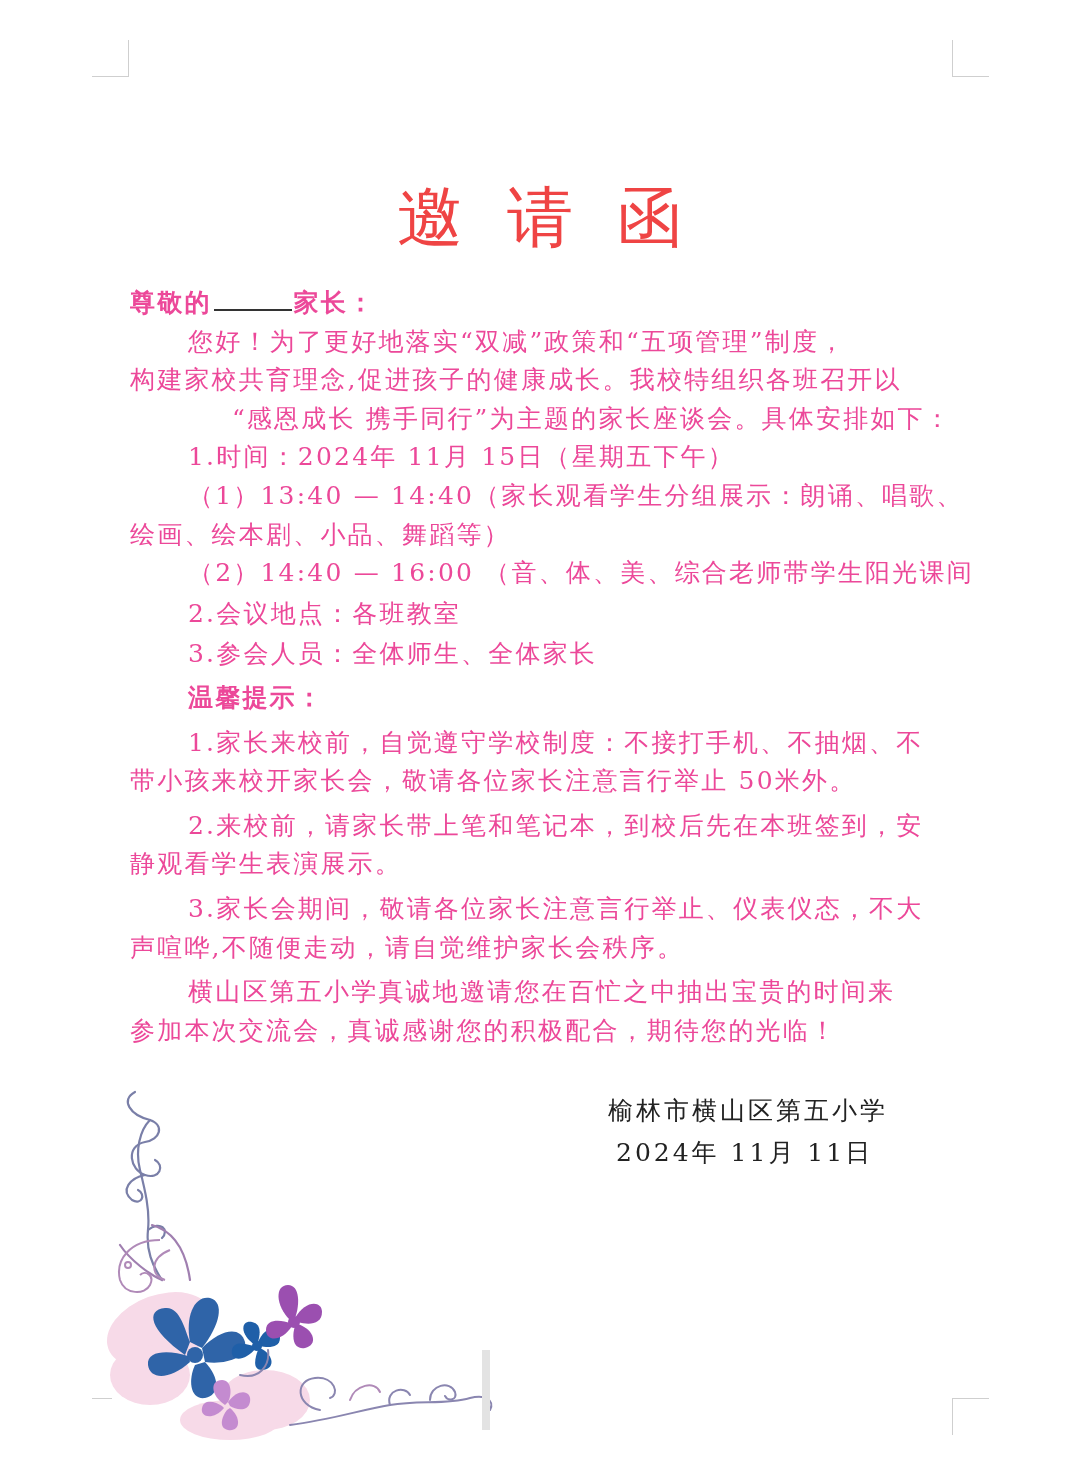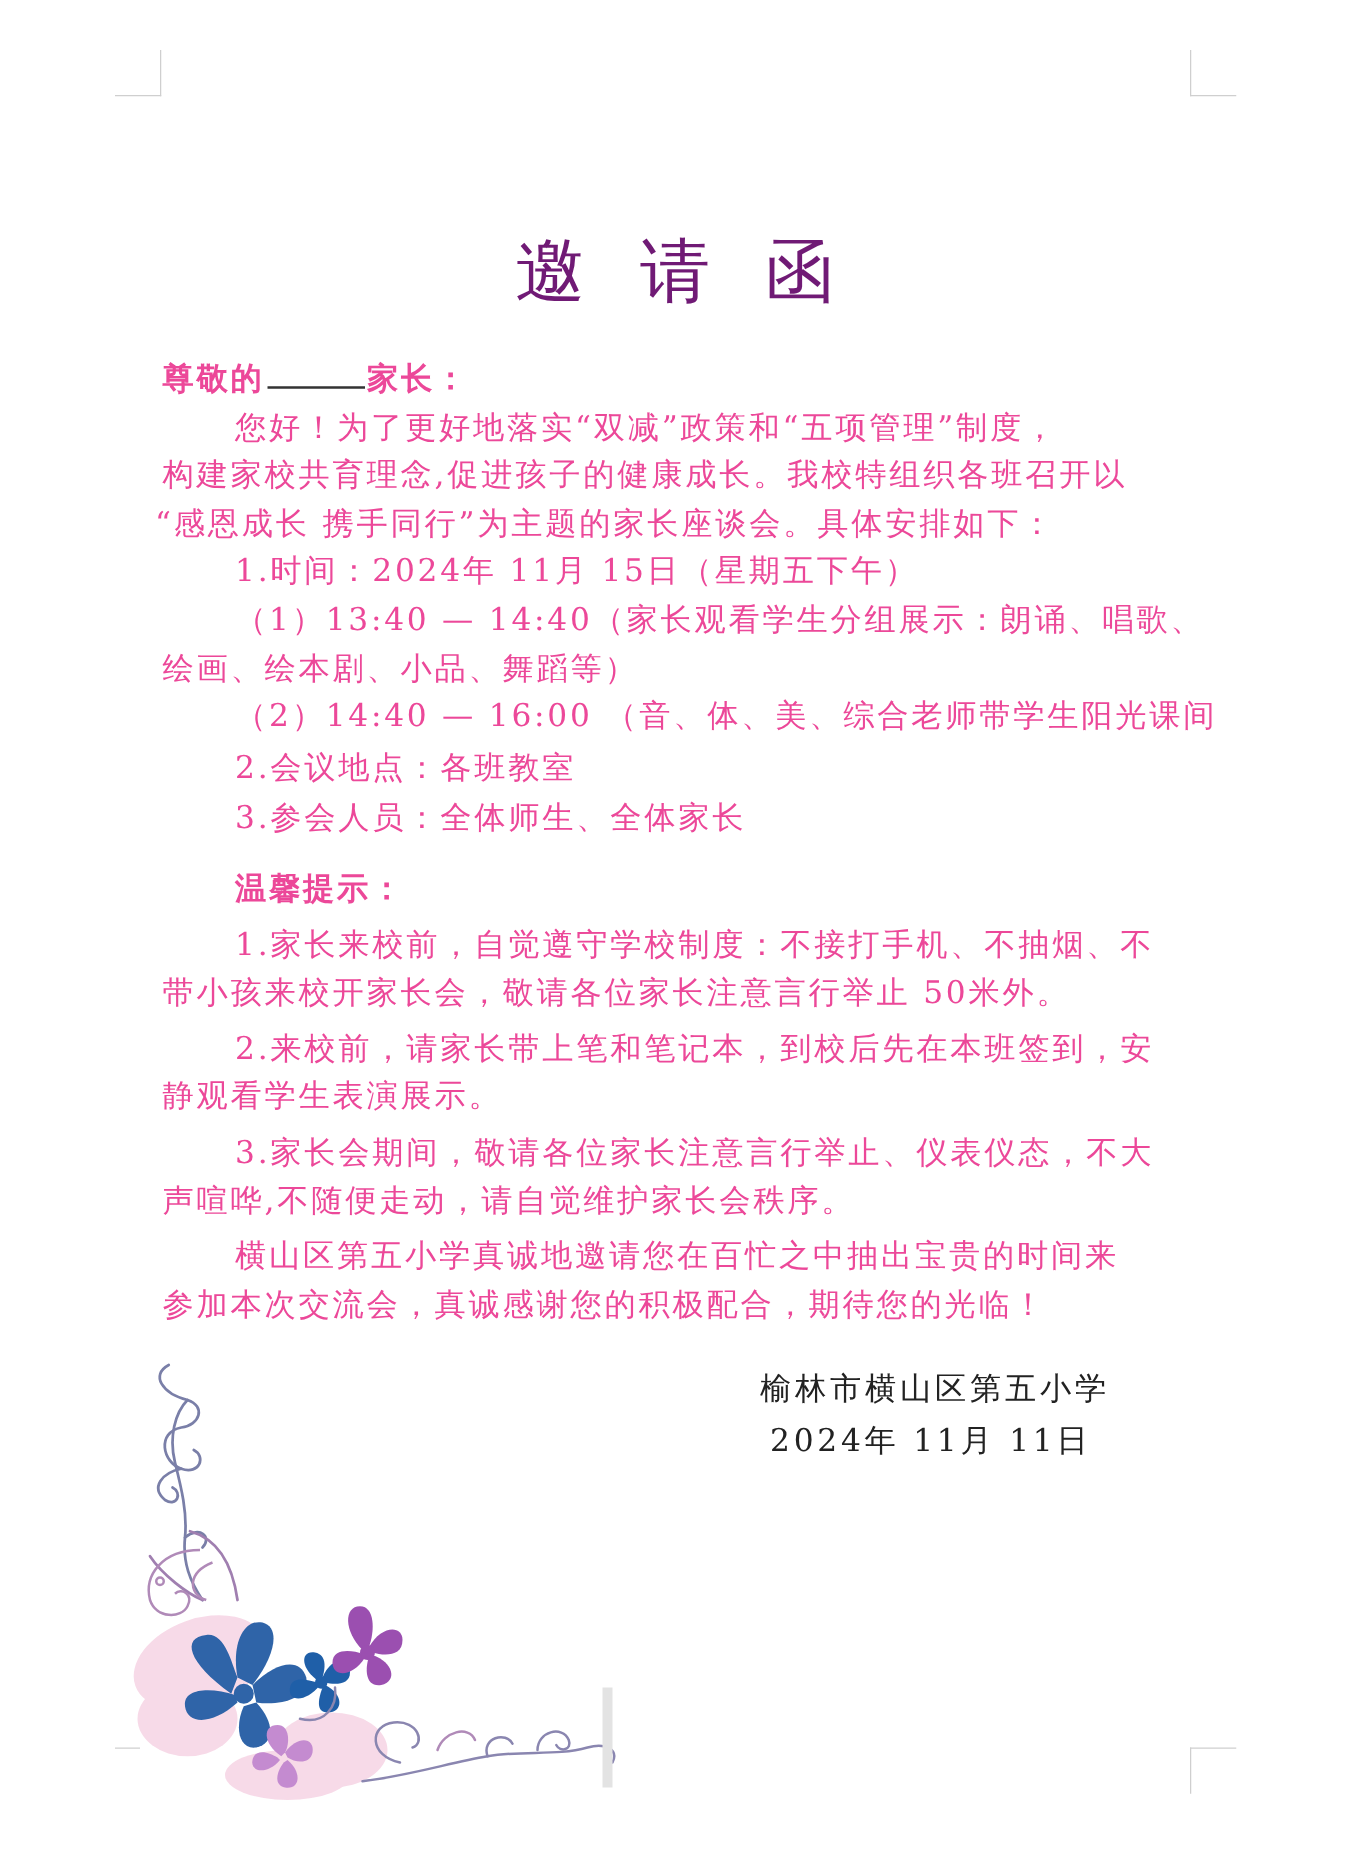--- a/index.html
+++ b/index.html
@@ -8,21 +8,21 @@
 
     .crop { position: absolute; width: 36px; height: 36px; border-color: #cfcfcf; border-style: solid; border-width: 0; }
     .crop.tl { left: 92px; top: 40px; border-right-width: 1.5px; border-bottom-width: 1.5px; }
     .crop.tr { left: 952px; top: 40px; border-left-width: 1.5px; border-bottom-width: 1.5px; }
     .crop.bl { left: 92px; top: 1398px; border-right-width: 0; border-top-width: 1.5px; width: 20px; height: 1px; }
     .crop.br { left: 952px; top: 1398px; border-left-width: 1.5px; border-top-width: 1.5px; }
 
     .title {
       position: absolute; left: 0; top: 168px; width: 1080px; text-align: center;
       font-family: "DejaVu Serif", "Liberation Serif", serif;
-      font-size: 56px; color: #701a75; letter-spacing: 44px; line-height: 100px;
+      font-size: 66px; color: #ef4444; letter-spacing: 44px; line-height: 100px;
       padding-left: 44px; box-sizing: border-box;
     }
 
     .body {
       position: absolute; left: 130px; top: 284px; width: 822px;
       font-family: "DejaVu Serif", "Liberation Serif", serif;
       font-size: 25px; color: #ec4899; line-height: 38.6px; letter-spacing: 2.2px;
     }
     .line { white-space: nowrap; height: 38.6px; }
     .indent { padding-left: 58px; }
@@ -49,33 +49,33 @@
 
   <div class="title">邀请函</div>
 
   <div class="body">
     <div class="line bold greeting">
       <span>尊敬的</span><span class="blank"></span><span>家长：</span>
     </div>
 
     <div class="line indent">您好！为了更好地落实“双减”政策和“五项管理”制度，</div>
     <div class="line">构建家校共育理念,促进孩子的健康成长。我校特组织各班召开以</div>
-    <div class="line" style="margin-left:-6px;">“感恩成长  携手同行”为主题的家长座谈会。具体安排如下：</div>
+    <div class="line" style="margin-left:-6px;text-align:right;">“感恩成长  携手同行”为主题的家长座谈会。具体安排如下：</div>
 
     <div class="line indent">1.时间：2024年 11月 15日（星期五下午）</div>
 
     <div class="line indent">（1）13:40 — 14:40（家长观看学生分组展示：朗诵、唱歌、</div>
     <div class="line">绘画、绘本剧、小品、舞蹈等）</div>
 
     <div class="line indent">（2）14:40 — 16:00 （音、体、美、综合老师带学生阳光课间</div>
 
     <div class="line indent" style="margin-top:2px;">2.会议地点：各班教室</div>
     <div class="line indent" style="margin-top:2px;">3.参会人员：全体师生、全体家长</div>
 
-    <div class="line indent bold" style="margin-top:18px;">温馨提示：</div>
+    <div class="line indent bold" style="margin-top:5px;">温馨提示：</div>
 
     <div class="line indent" style="margin-top:6px;">1.家长来校前，自觉遵守学校制度：不接打手机、不抽烟、不</div>
     <div class="line">带小孩来校开家长会，敬请各位家长注意言行举止 50米外。</div>
 
     <div class="line indent" style="margin-top:6px;">2.来校前，请家长带上笔和笔记本，到校后先在本班签到，安</div>
     <div class="line">静观看学生表演展示。</div>
 
     <div class="line indent" style="margin-top:6px;">3.家长会期间，敬请各位家长注意言行举止、仪表仪态，不大</div>
     <div class="line">声喧哗,不随便走动，请自觉维护家长会秩序。</div>
 

